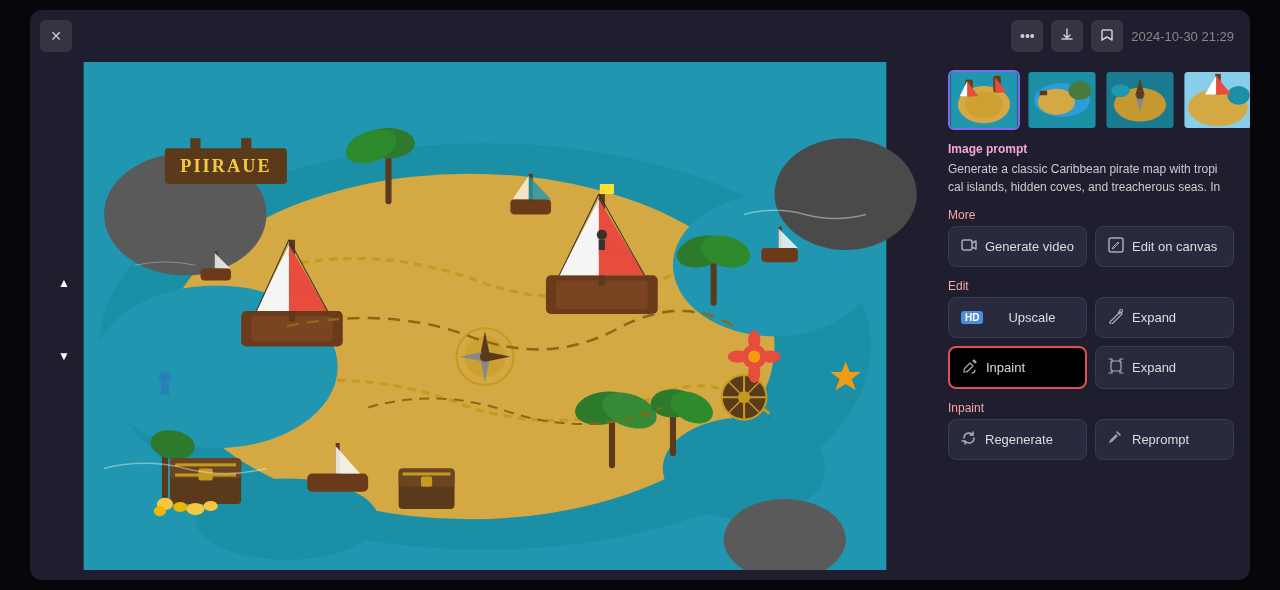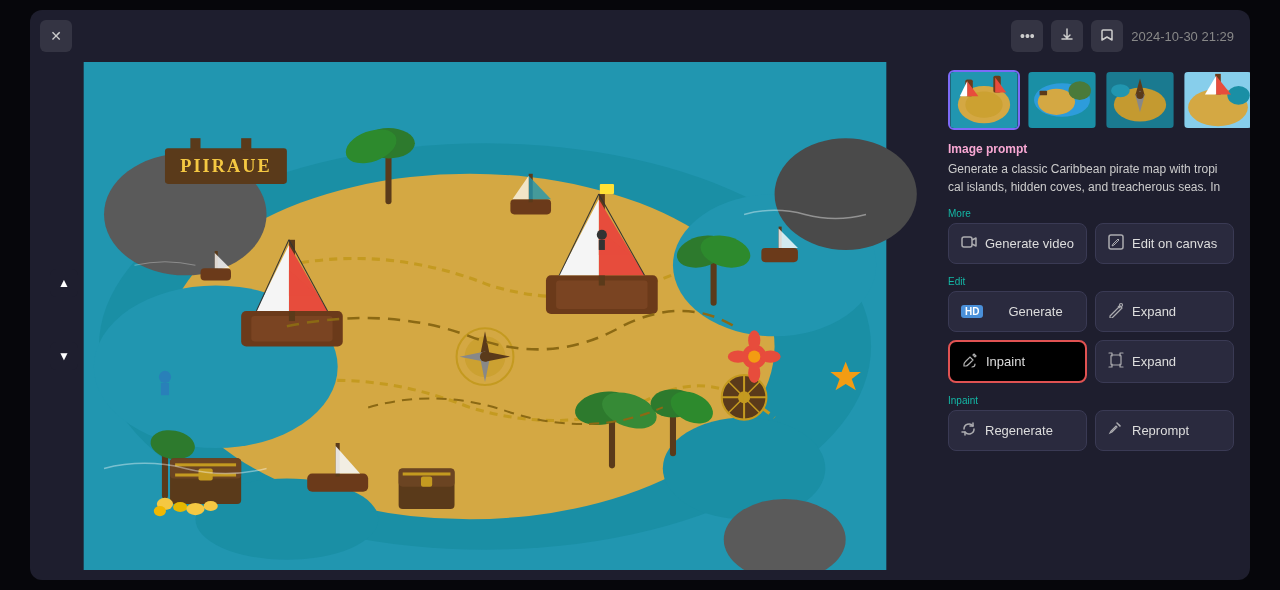--- a/index.html
+++ b/index.html
@@ -117,22 +117,22 @@
       overflow: hidden;
       flex-shrink: 0;
       border: 2px solid transparent;
     }
     .thumbnail.active { border-color: #7c6af7; }
     .thumb-canvas {
       width: 100%;
       height: 100%;
     }
     .section-title {
-      color: #14b8a6;
-      font-size: 10px;
+      color: #fca5a5;
+      font-size: 12px;
       margin-bottom: 4px;
     }
     .image-prompt-label {
       color: #f9a8d4;
       font-size: 12px;
       font-weight: 600;
       margin-bottom: 4px;
     }
     .image-prompt-text {
       color: #ccc;
@@ -498,21 +498,21 @@
               <span>Edit on canvas</span>
             </button>
           </div>
         </div>
 
         <div class="edit-section">
           <div class="section-title">Edit</div>
           <div class="action-grid">
             <button class="action-btn">
               <span class="hd-badge">HD</span>
-              <span>Generate</span>
+              <span>Upscale</span>
             </button>
             <button class="action-btn">
               <span class="btn-icon">
                 <svg width="16" height="16" viewBox="0 0 16 16" fill="none">
                   <path d="M2 14l4-4 6-6 2 2-6 6-4 4H2v-2z" stroke="#ccc" stroke-width="1.2" stroke-linejoin="round"></path>
                   <path d="M10 4l2 2" stroke="#ccc" stroke-width="1.2"></path>
                   <circle cx="13" cy="3" r="1.5" stroke="#ccc" stroke-width="1.2"></circle>
                 </svg>
               </span>
               <span>Expand</span>

